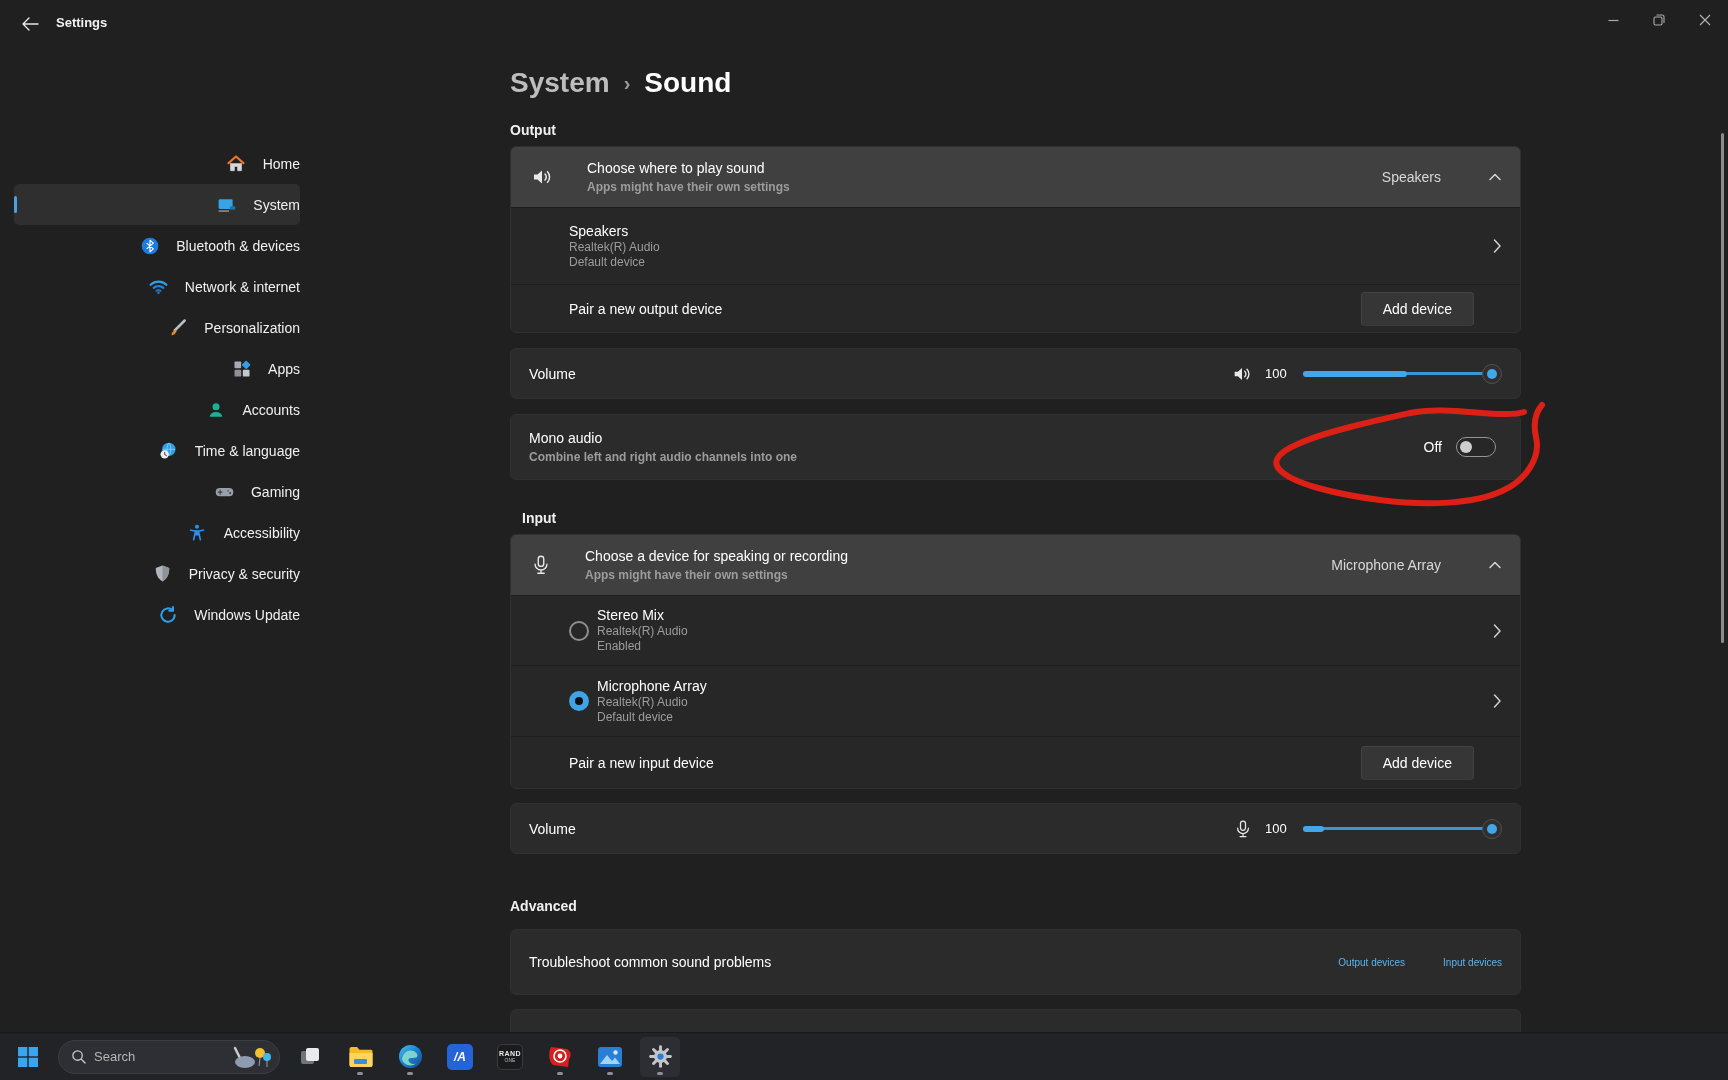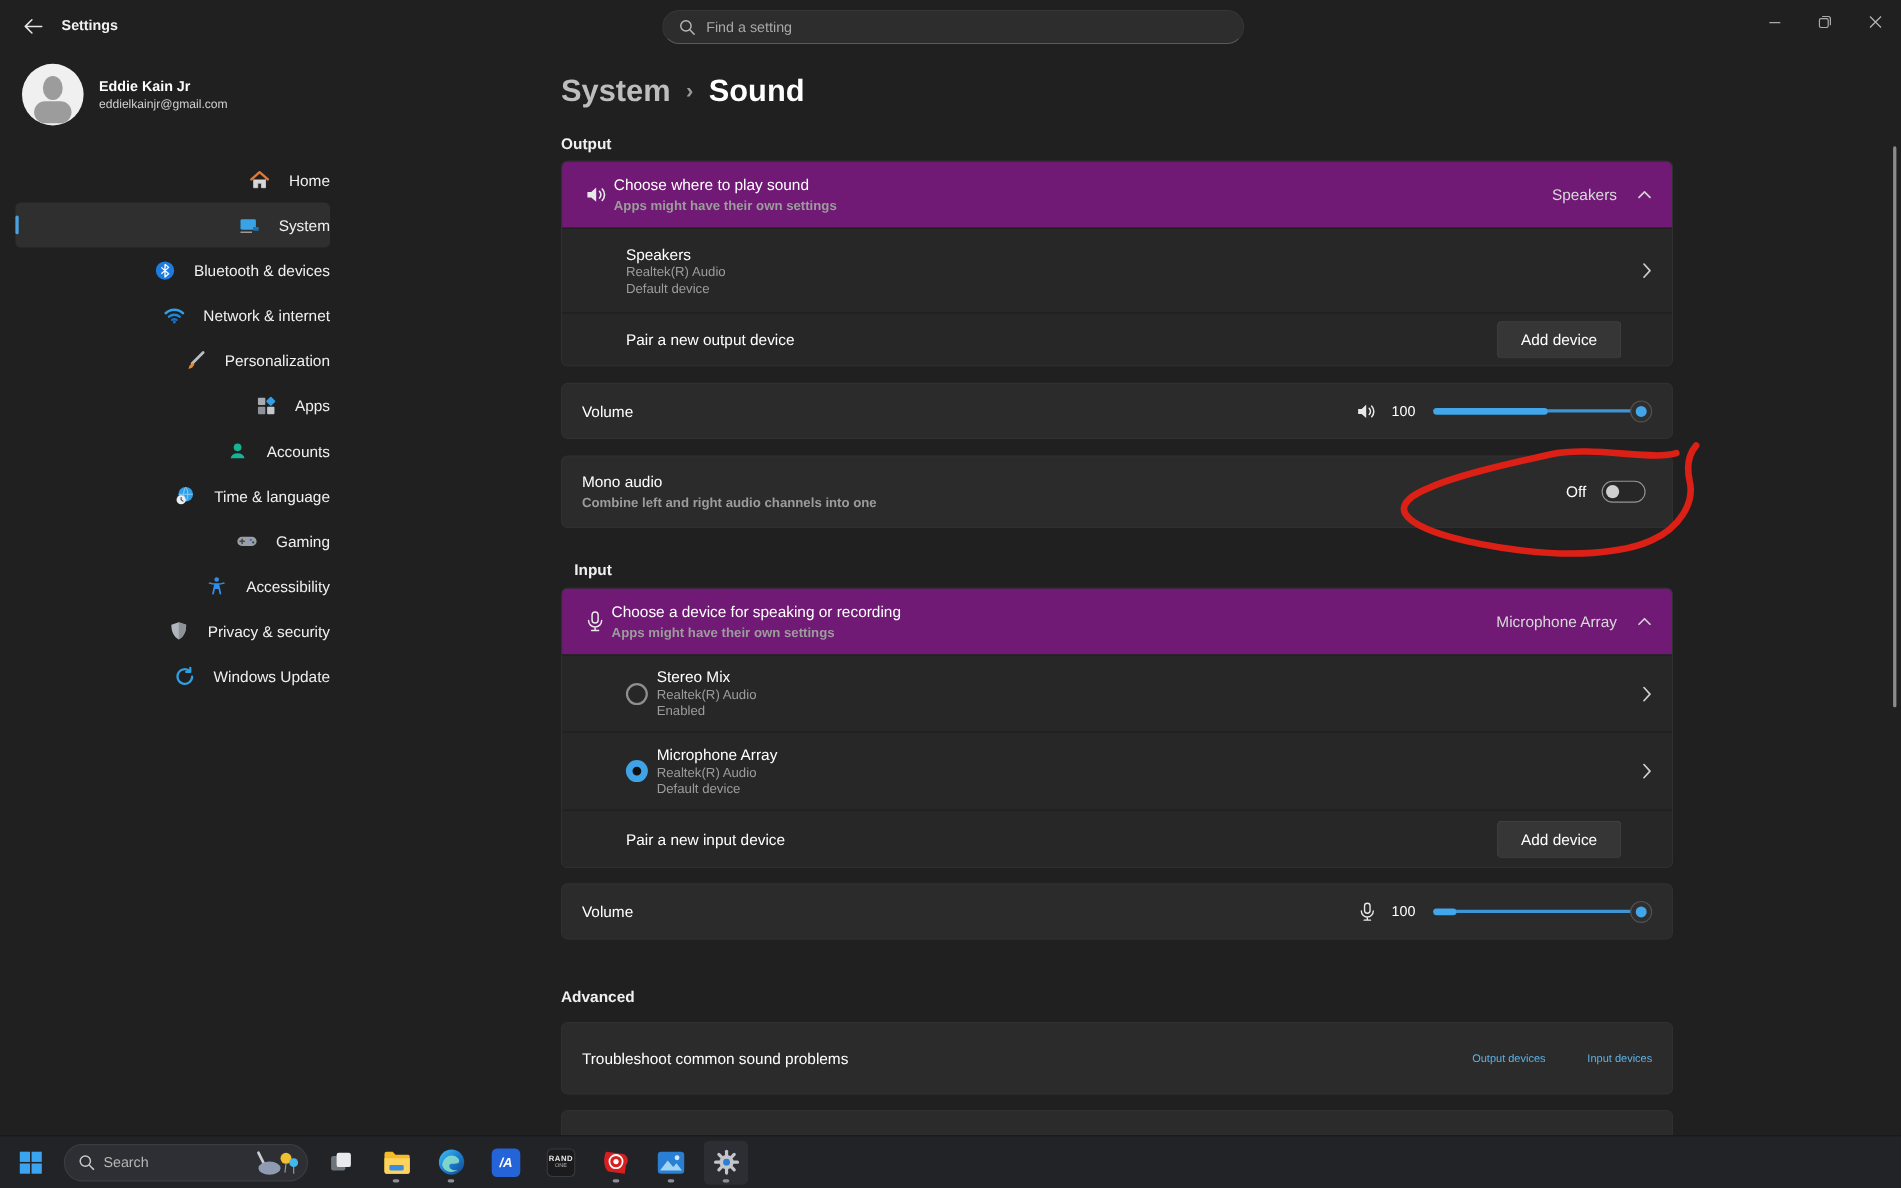--- a/index.html
+++ b/index.html
@@ -48,21 +48,21 @@
 
   .sec-label { margin-top:20px; height:18px; font-size:14px; font-weight:bold; color:#f0f0f0; }
   .sec-label.input-l { margin-top:30px;padding-left:12px; }
   .sec-label.adv-l { margin-top:44px; }
 
   .card { background:#2b2b2b; border:1px solid #303030; border-radius:6px; }
   .group { margin-top:6px; overflow:hidden; }
   .group .g-row { border-top:1px solid #1e1e1e; }
   .group .g-row:first-child { border-top:none; }
   .row { display:flex; align-items:center; }
-  .hdr-row { height:60px; background:#701a75; padding:0 18px 0 19px; gap:4px; }
+  .hdr-row { height:60px; background:#404040; padding:0 18px 0 19px; gap:33px; }
   .child-row { background:#272727; padding:0 18px 0 58px; cursor:pointer; }
   .dev-row { height:77px; }
   .pair-row { height:48px; background:#272727; padding:0 46px 0 58px; }
   .solo { margin-top:15px; height:51px; padding:0 24px 0 18px; }
   .mono { height:66px; }
   .tshoot { margin-top:13px; height:66px; padding:0 18px; }
   .sliver { margin-top:14px; height:30px; border-radius:6px 6px 0 0; }
 
   .row-title { font-size:14px; color:#ffffff; line-height:18px; }
   .row-sub { font-size:12px; color:#9c9c9c; line-height:16px; margin-top:2px;font-weight:bold; }
@@ -121,27 +121,20 @@
 </head>
 <body>
 
 <div class="titlebar">
   <div class="back-btn">
     <svg width="18" height="14" viewBox="0 0 18 14">
       <path d="M8 1 L2 7 L8 13 M2 7 H17" stroke="#e6e6e6" stroke-width="1.4" fill="none" stroke-linecap="round" stroke-linejoin="round"></path>
     </svg>
   </div>
   <div class="app-title">Settings</div>
-  <div class="find-box">
-    <svg width="15" height="15" viewBox="0 0 16 16">
-      <circle cx="7" cy="7" r="5" stroke="#b8b8b8" stroke-width="1.4" fill="none"></circle>
-      <path d="M11 11 L15 15" stroke="#b8b8b8" stroke-width="1.4" stroke-linecap="round"></path>
-    </svg>
-    <input placeholder="Find a setting" style="">
-  </div>
   <div class="win-controls">
     <div class="win-btn">
       <svg width="11" height="11" viewBox="0 0 11 11">
           <path d="M0.5 5.5 H10.5" stroke="#ababab" stroke-width="1.2"></path>
         </svg>
     </div>
     <div class="win-btn">
       <svg width="12" height="12" viewBox="0 0 12 12">
         <rect x="1" y="3" width="8" height="8" rx="1.5" stroke="#ababab" stroke-width="1.1" fill="none"></rect>
         <path d="M3.5 1 H9 a2 2 0 0 1 2 2 V9" stroke="#ababab" stroke-width="1.1" fill="none"></path>
@@ -149,30 +142,20 @@
     </div>
     <div class="win-btn">
       <svg width="12" height="12" viewBox="0 0 12 12">
           <path d="M1 1 L11 11 M11 1 L1 11" stroke="#b5b5b5" stroke-width="1.1"></path>
         </svg>
     </div>
   </div>
 </div>
 
 <div class="sidebar">
-  <div class="profile">
-    <div class="avatar">
-        <div class="head"></div>
-        <div class="body"></div>
-      </div>
-    <div>
-      <div class="pname">Eddie Kain Jr</div>
-      <div class="pemail">eddielkainjr@gmail.com</div>
-    </div>
-  </div>
 
   <div class="nav">
     <div class="nav-item">
       <span class="nav-ico">
         <svg width="20" height="20" viewBox="0 0 24 24">
             <path d="M3 11 L12 3 L21 11" fill="none" stroke="#e8762c" stroke-width="2.6" stroke-linecap="round" stroke-linejoin="round"></path>
             <path d="M5.5 11 V20 H10 V15 H14 V20 H18.5 V11" fill="#d8d8d8" stroke="#c9c9c9" stroke-width="1"></path>
           </svg>
       </span>
       <span class="lbl">Home</span>

